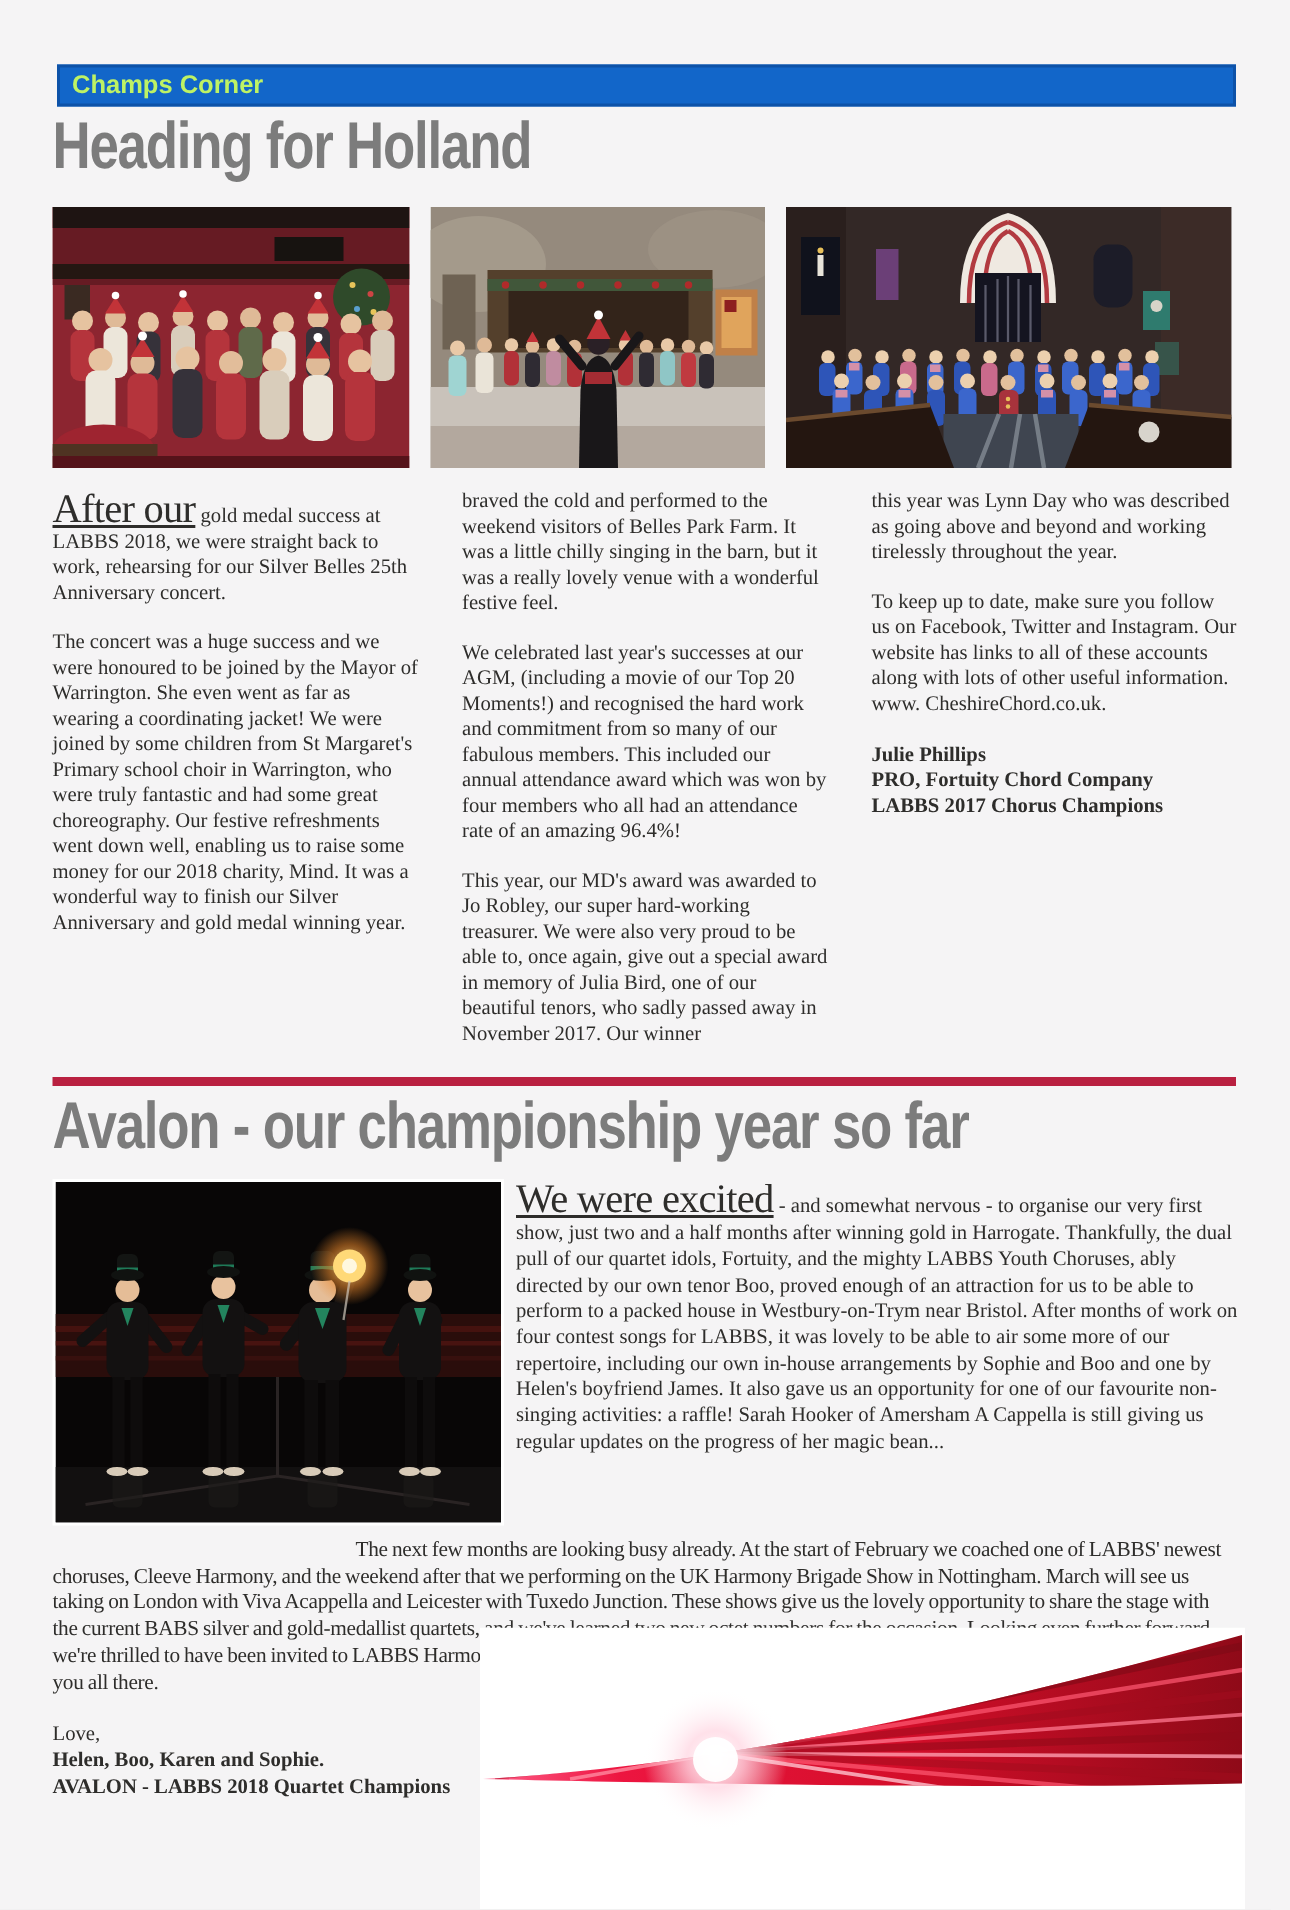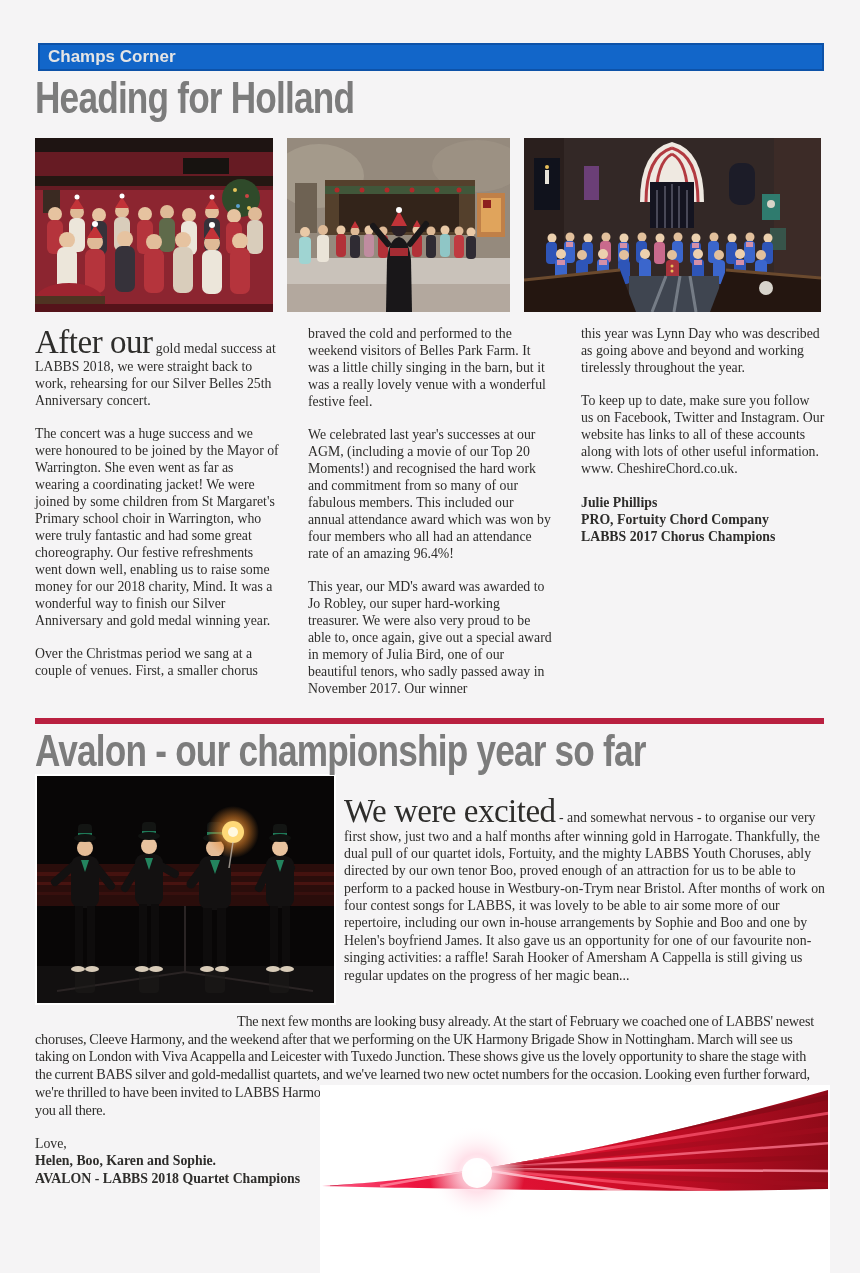--- a/index.html
+++ b/index.html
@@ -18,21 +18,21 @@
     box-sizing:border-box;
     width:786px;height:28px;
     background:#1266c9;
     border:2px solid #0d52a8;
     margin-left:3px;
     display:flex;align-items:center;
     padding-left:8px;
   }
   .tagbar span{
     font-family:"Liberation Sans",sans-serif;
-    font-weight:700;font-size:17px;color:#e5e5e5;
+    font-weight:700;font-size:17px;color:#bef264;
     letter-spacing:0px;
   }
   .big-head{
     margin:4px 0 0 0;
     font-family:"Liberation Sans",sans-serif;
     font-weight:700;
     font-size:44px;
     line-height:1.05;
     color:#7c7c7c;
     letter-spacing:-1px;
@@ -47,31 +47,30 @@
   }
   .photo{margin:0;line-height:0;}
   .photo svg{display:block;}
   .cols{
     margin-top:14px;
     display:flex;
     justify-content:space-between;
   }
   .col{width:244px;font-size:13.8px;line-height:1.23;}
   .col p{margin:0 0 16px 0;}
-  .lead{font-size:33px;line-height:1;letter-spacing:-0.5px;}
+  .lead{font-size:27px;line-height:1;letter-spacing:-0.5px;text-decoration:underline;}
   .sig{font-weight:700;line-height:1.25;}
   .sig div{margin:0;}
   .rule{
     margin-top:4px;
     width:789px;height:6px;background:#b92040;
   }
   .avalon{
-    margin-top:0;
+    margin-top:12px;
     display:flex;
-    align-items:center;
   }
   .avalon .photo{border:2px solid #ffffff;align-self:flex-start;}
   .avalon-text{
     flex:1;
     padding-left:8px;
     font-size:13.8px;line-height:1.26;
   }
   .avalon-text p{margin:0;}
   .wide-para{
     margin:8px 0 0 0;
@@ -322,21 +321,20 @@
           <path d="M297 140 L202 132" stroke="#6b4a2e" stroke-width="3"></path>
           <circle cx="242" cy="150" r="7" fill="#d8d4cc"></circle>
         </svg>
       </figure>
     </div>
 
     <div class="cols">
       <div class="col">
         <p><span class="lead">After our</span><span> gold medal success at LABBS 2018, we were straight back to work, rehearsing for our Silver Belles 25th  Anniversary concert.</span></p>
         <p>The concert was a huge success and we were honoured to be joined by the Mayor of Warrington. She even went as far as wearing a coordinating jacket! We were joined by some children from St Margaret's Primary school choir in Warrington, who were truly fantastic and had some great choreography. Our festive refreshments went down well, enabling us to raise some money for our 2018 charity, Mind. It was a wonderful way to finish our Silver Anniversary and gold medal winning year.</p>
-        <p>Over the Christmas period we sang at a couple of venues. First, a smaller chorus</p>
       </div>
       <div class="col">
         <p>braved the cold and performed to the weekend visitors of Belles Park Farm. It was a little chilly singing in the barn, but it was a really lovely venue with a wonderful festive feel.</p>
         <p>We  celebrated last year's successes at our AGM, (including a movie of our Top 20 Moments!) and recognised the hard work and commitment from so many of our fabulous members. This included our annual attendance award which was won by four members who all had an attendance rate of an amazing 96.4%!</p>
         <p>This year, our MD's award was awarded to Jo Robley, our super hard-working treasurer. We were also very proud to be able to, once again, give out a special award in memory of Julia Bird, one of our beautiful tenors, who sadly passed away in November 2017. Our winner</p>
       </div>
       <div class="col">
         <p>this year was Lynn Day who was described as going above and beyond and working tirelessly throughout the year.</p>
         <p>To keep up to date, make sure you follow us on Facebook, Twitter and Instagram. Our website has links to all of these accounts along with lots of other useful information. www. CheshireChord.co.uk.</p>
         <div class="sig">

